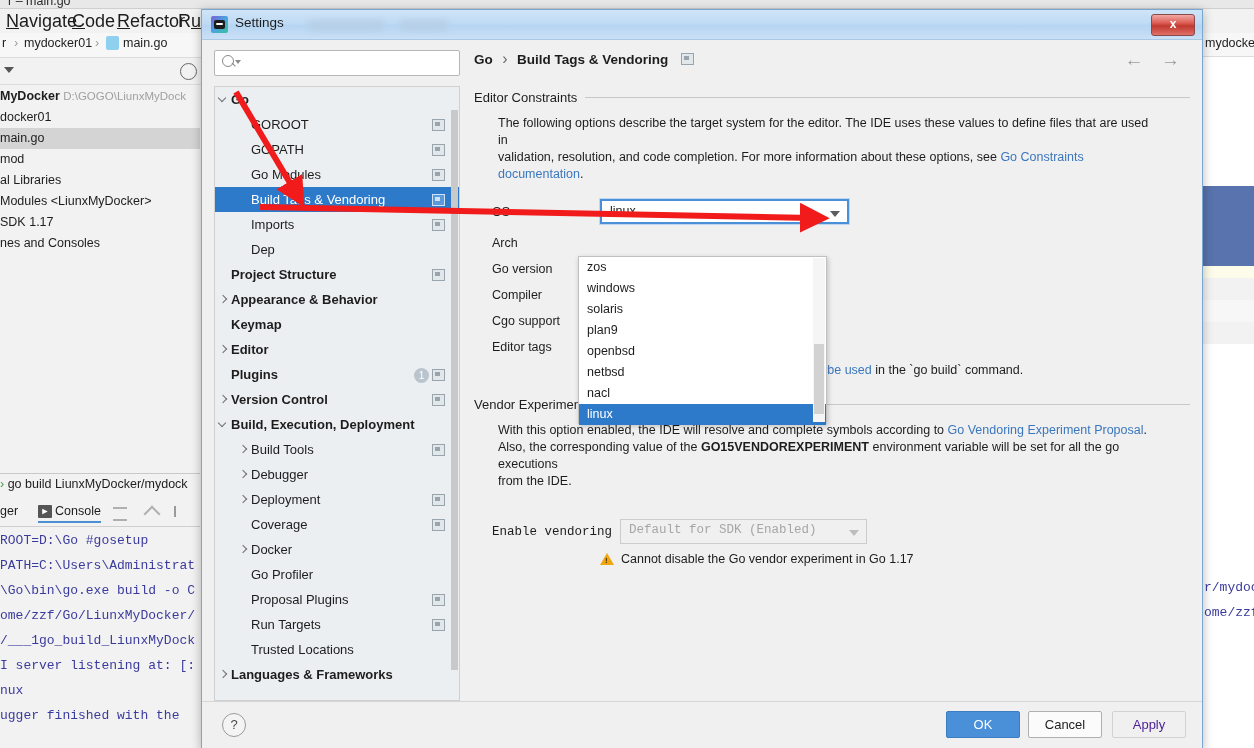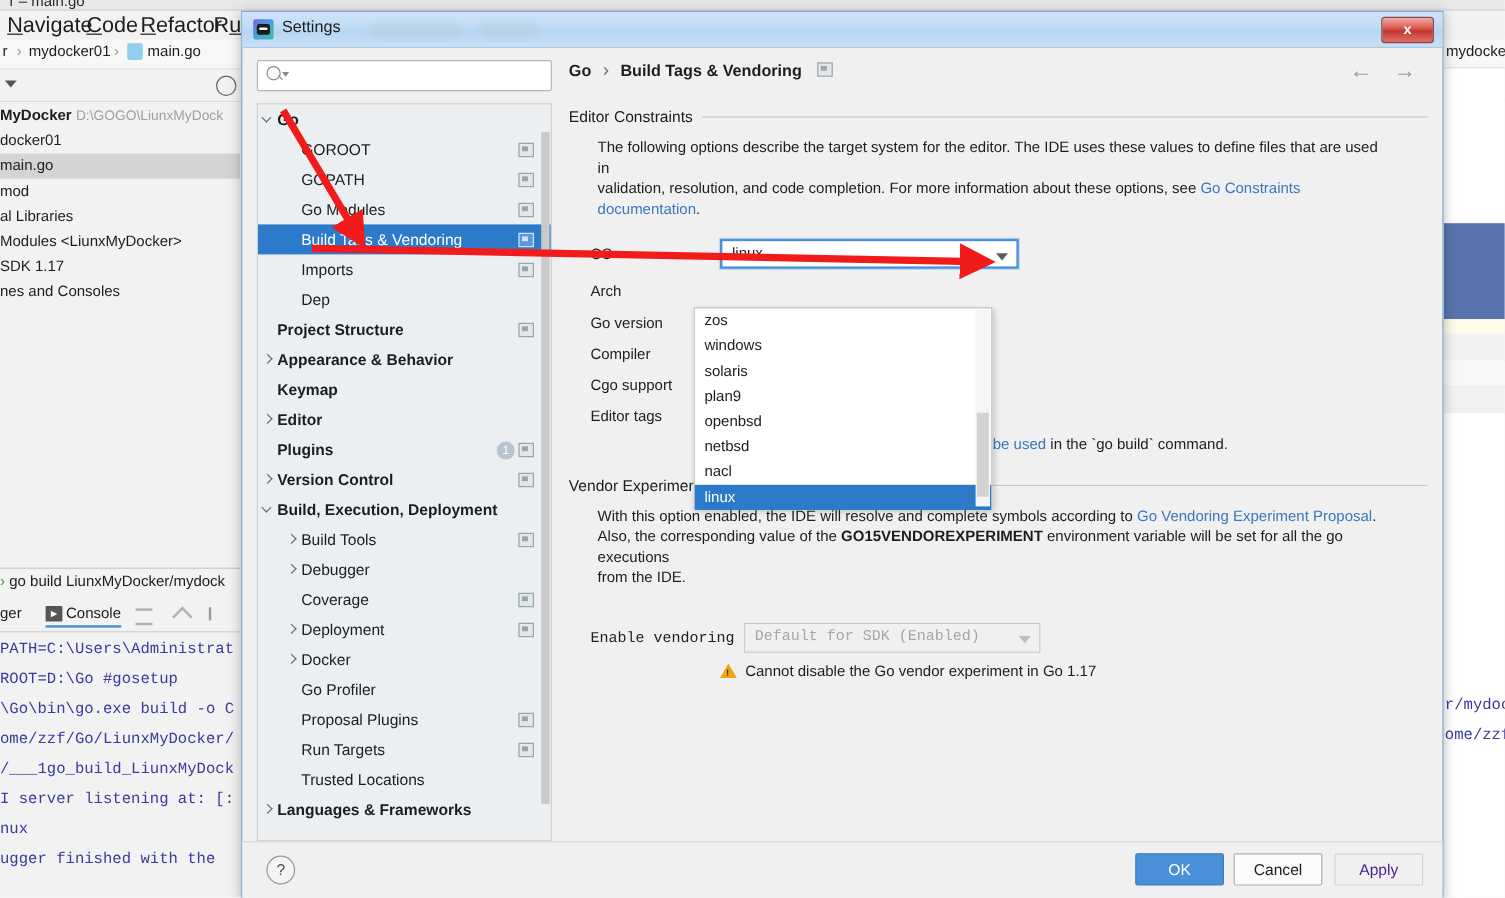--- a/index.html
+++ b/index.html
@@ -194,22 +194,22 @@
     <div class="ide-tab" style="left:0px;">ger</div>
     <div class="ide-tab active" style="left:38px;">
       <span class="run-icon">►</span><span>Console</span>
     </div>
     <div style="position:absolute;left:113px;top:7px;width:14px;height:10px;border-top:2px solid #b0b0b0;border-bottom:2px solid #b0b0b0;"></div>
     <div style="position:absolute;left:146px;top:8px;width:10px;height:10px;border-top:2px solid #b0b0b0;border-right:2px solid #b0b0b0;transform:rotate(-45deg);"></div>
     <div style="position:absolute;left:174px;top:6px;width:2px;height:11px;background:#9a9a9a;"></div>
   </div>
 
   <div class="ide-console">
+    <div class="cline">ROOT=D:\Go #gosetup</div>
     <div class="cline">PATH=C:\Users\Administrat</div>
-    <div class="cline">ROOT=D:\Go #gosetup</div>
     <div class="cline">\Go\bin\go.exe build -o C</div>
     <div class="cline">ome/zzf/Go/LiunxMyDocker/</div>
     <div class="cline">/___1go_build_LiunxMyDock</div>
     <div class="cline">I server listening at: [:</div>
     <div class="cline">nux</div>
     <div class="cline">ugger finished with the</div>
   </div>
 
   <div class="ide-vsb">
       <i></i>
@@ -308,26 +308,26 @@
             <div class="tnode">
               <span class="tw" style="left: 22px;"></span>
               <span class="lbl" style="left: 36px;">Build Tools</span>
               <span class="copyico"></span>
             </div>
             <div class="tnode">
               <span class="tw" style="left: 22px;"></span>
               <span class="lbl" style="left: 36px; text-align: right;">Debugger</span>
             </div>
             <div class="tnode">
-              <span class="lbl" style="left: 36px;">Coverage</span>
-              <span class="copyico"></span>
-            </div>
-            <div class="tnode">
               <span class="tw" style="left: 22px;"></span>
               <span class="lbl" style="left: 36px;">Deployment</span>
+              <span class="copyico"></span>
+            </div>
+            <div class="tnode">
+              <span class="lbl" style="left: 36px;">Coverage</span>
               <span class="copyico"></span>
             </div>
             <div class="tnode">
               <span class="tw" style="left: 22px;"></span>
               <span class="lbl" style="left: 36px;">Docker</span>
             </div>
             <div class="tnode">
               <span class="lbl" style="left: 36px;">Go Profiler</span>
             </div>
             <div class="tnode">

